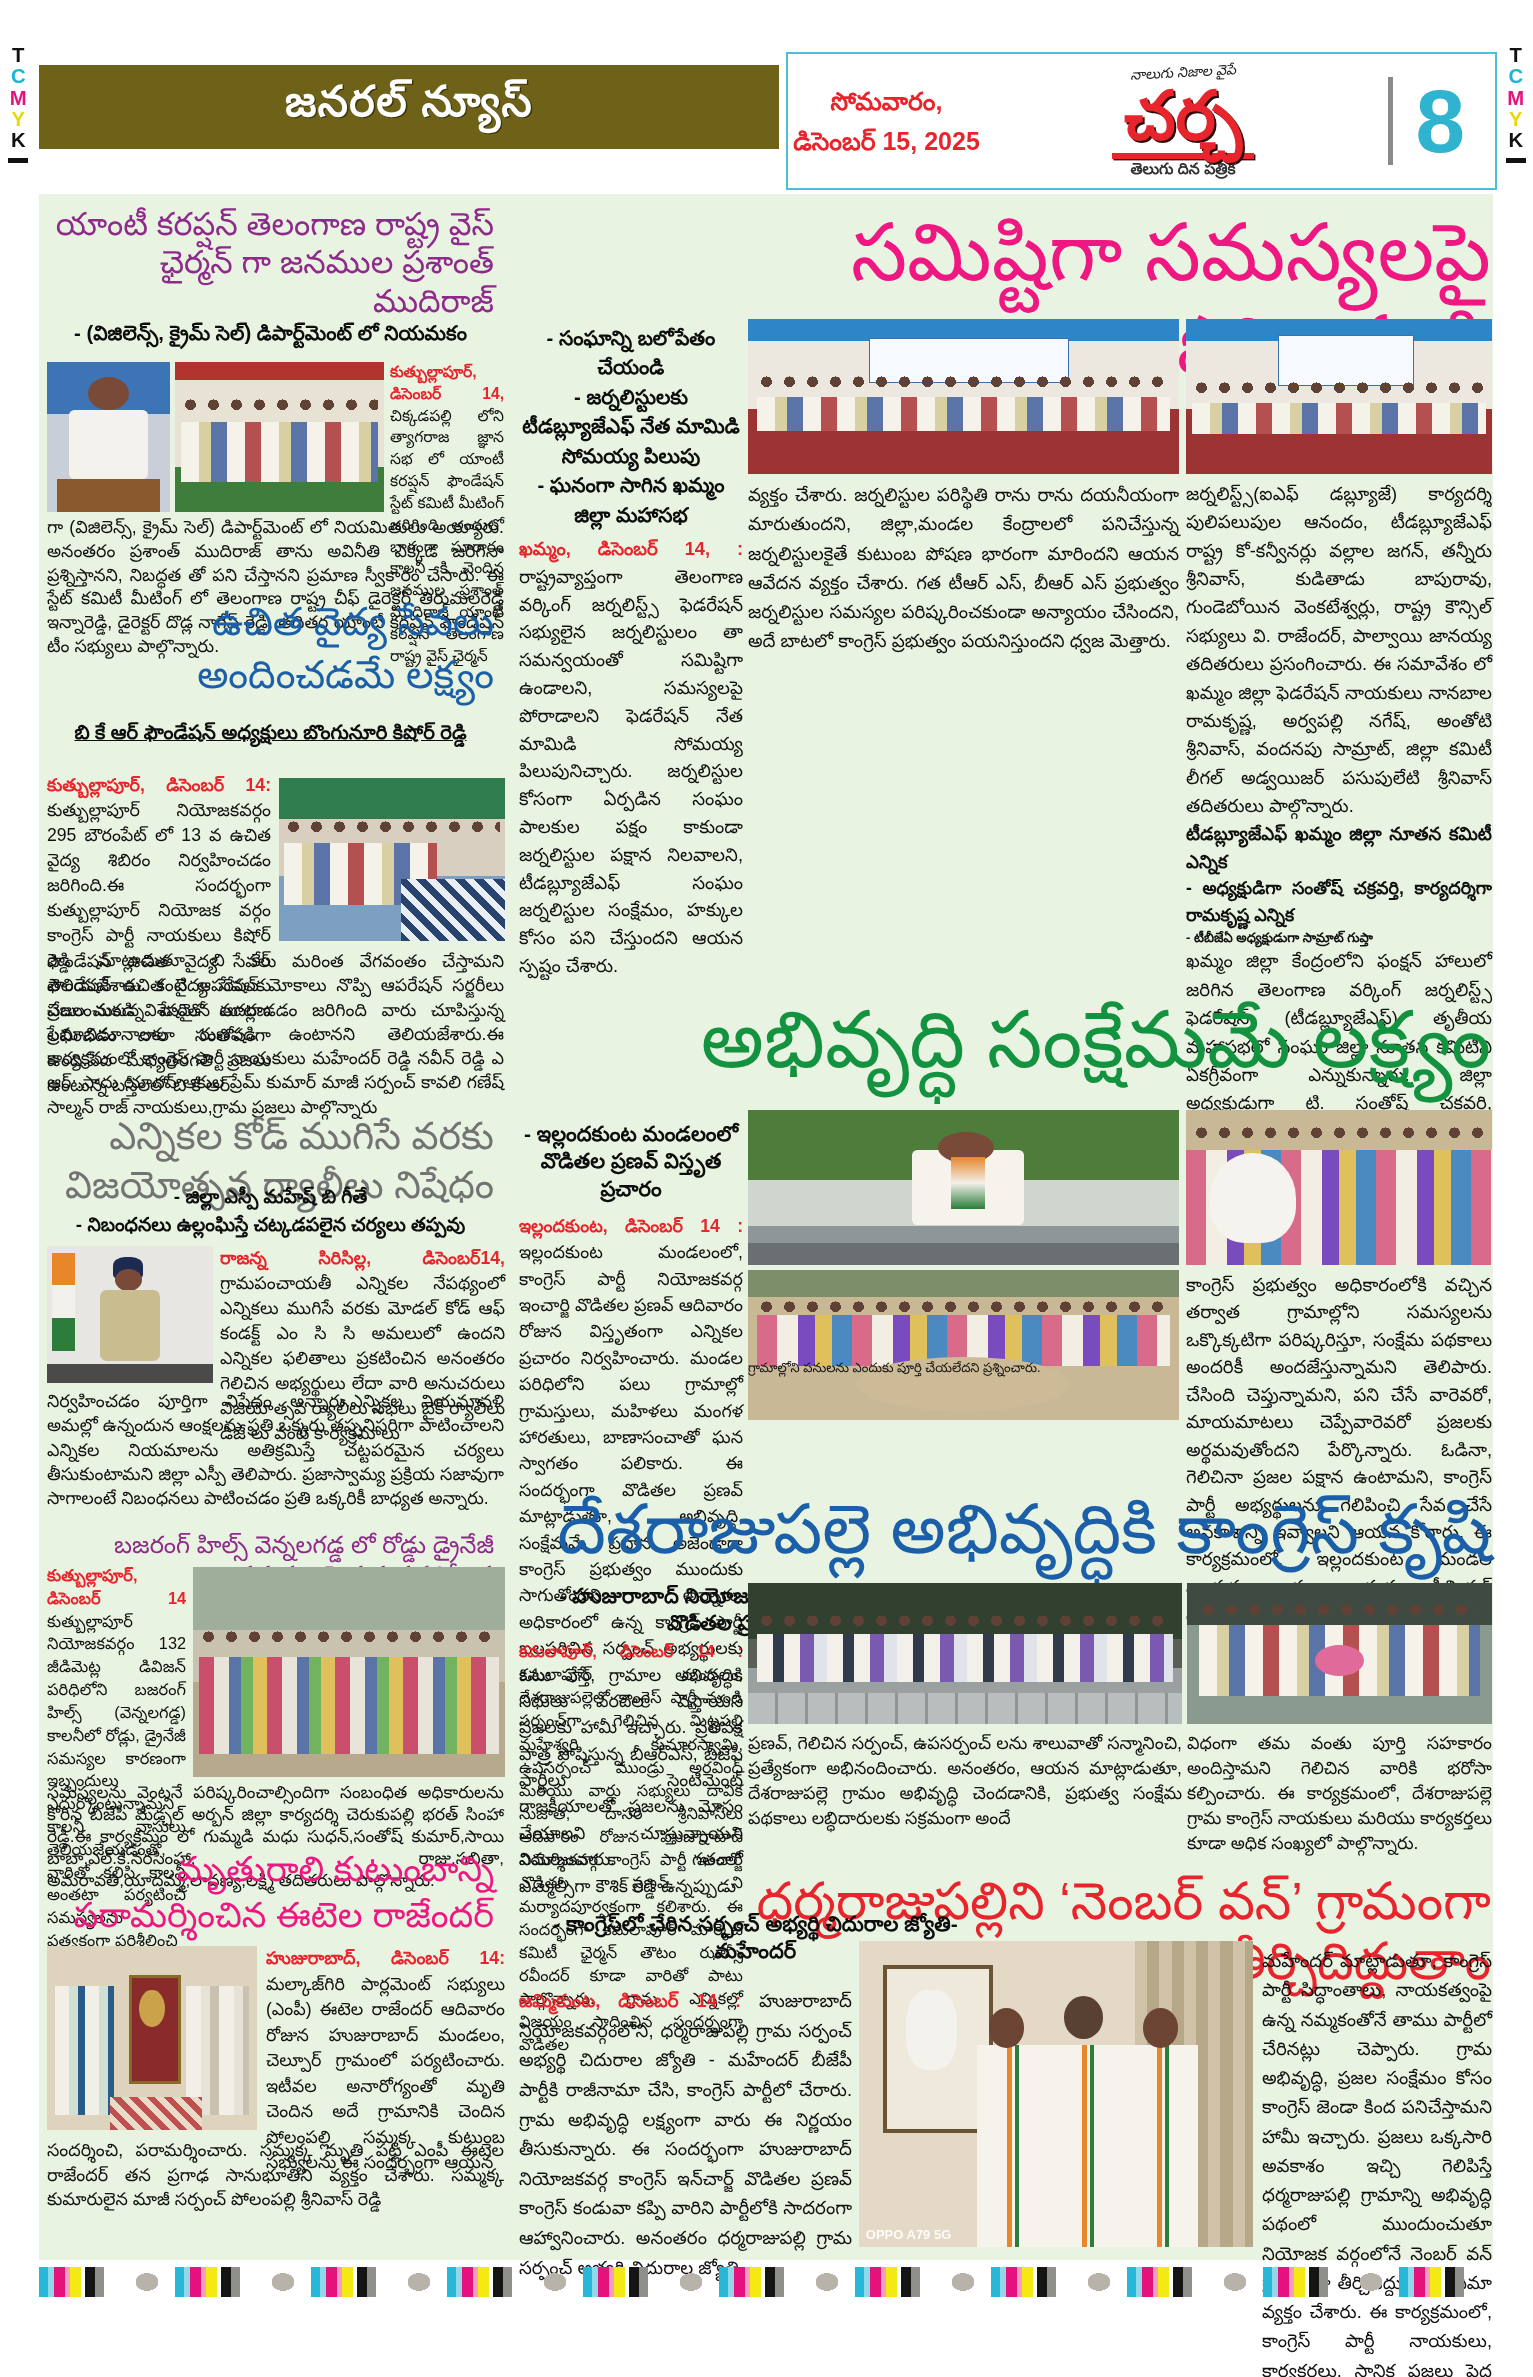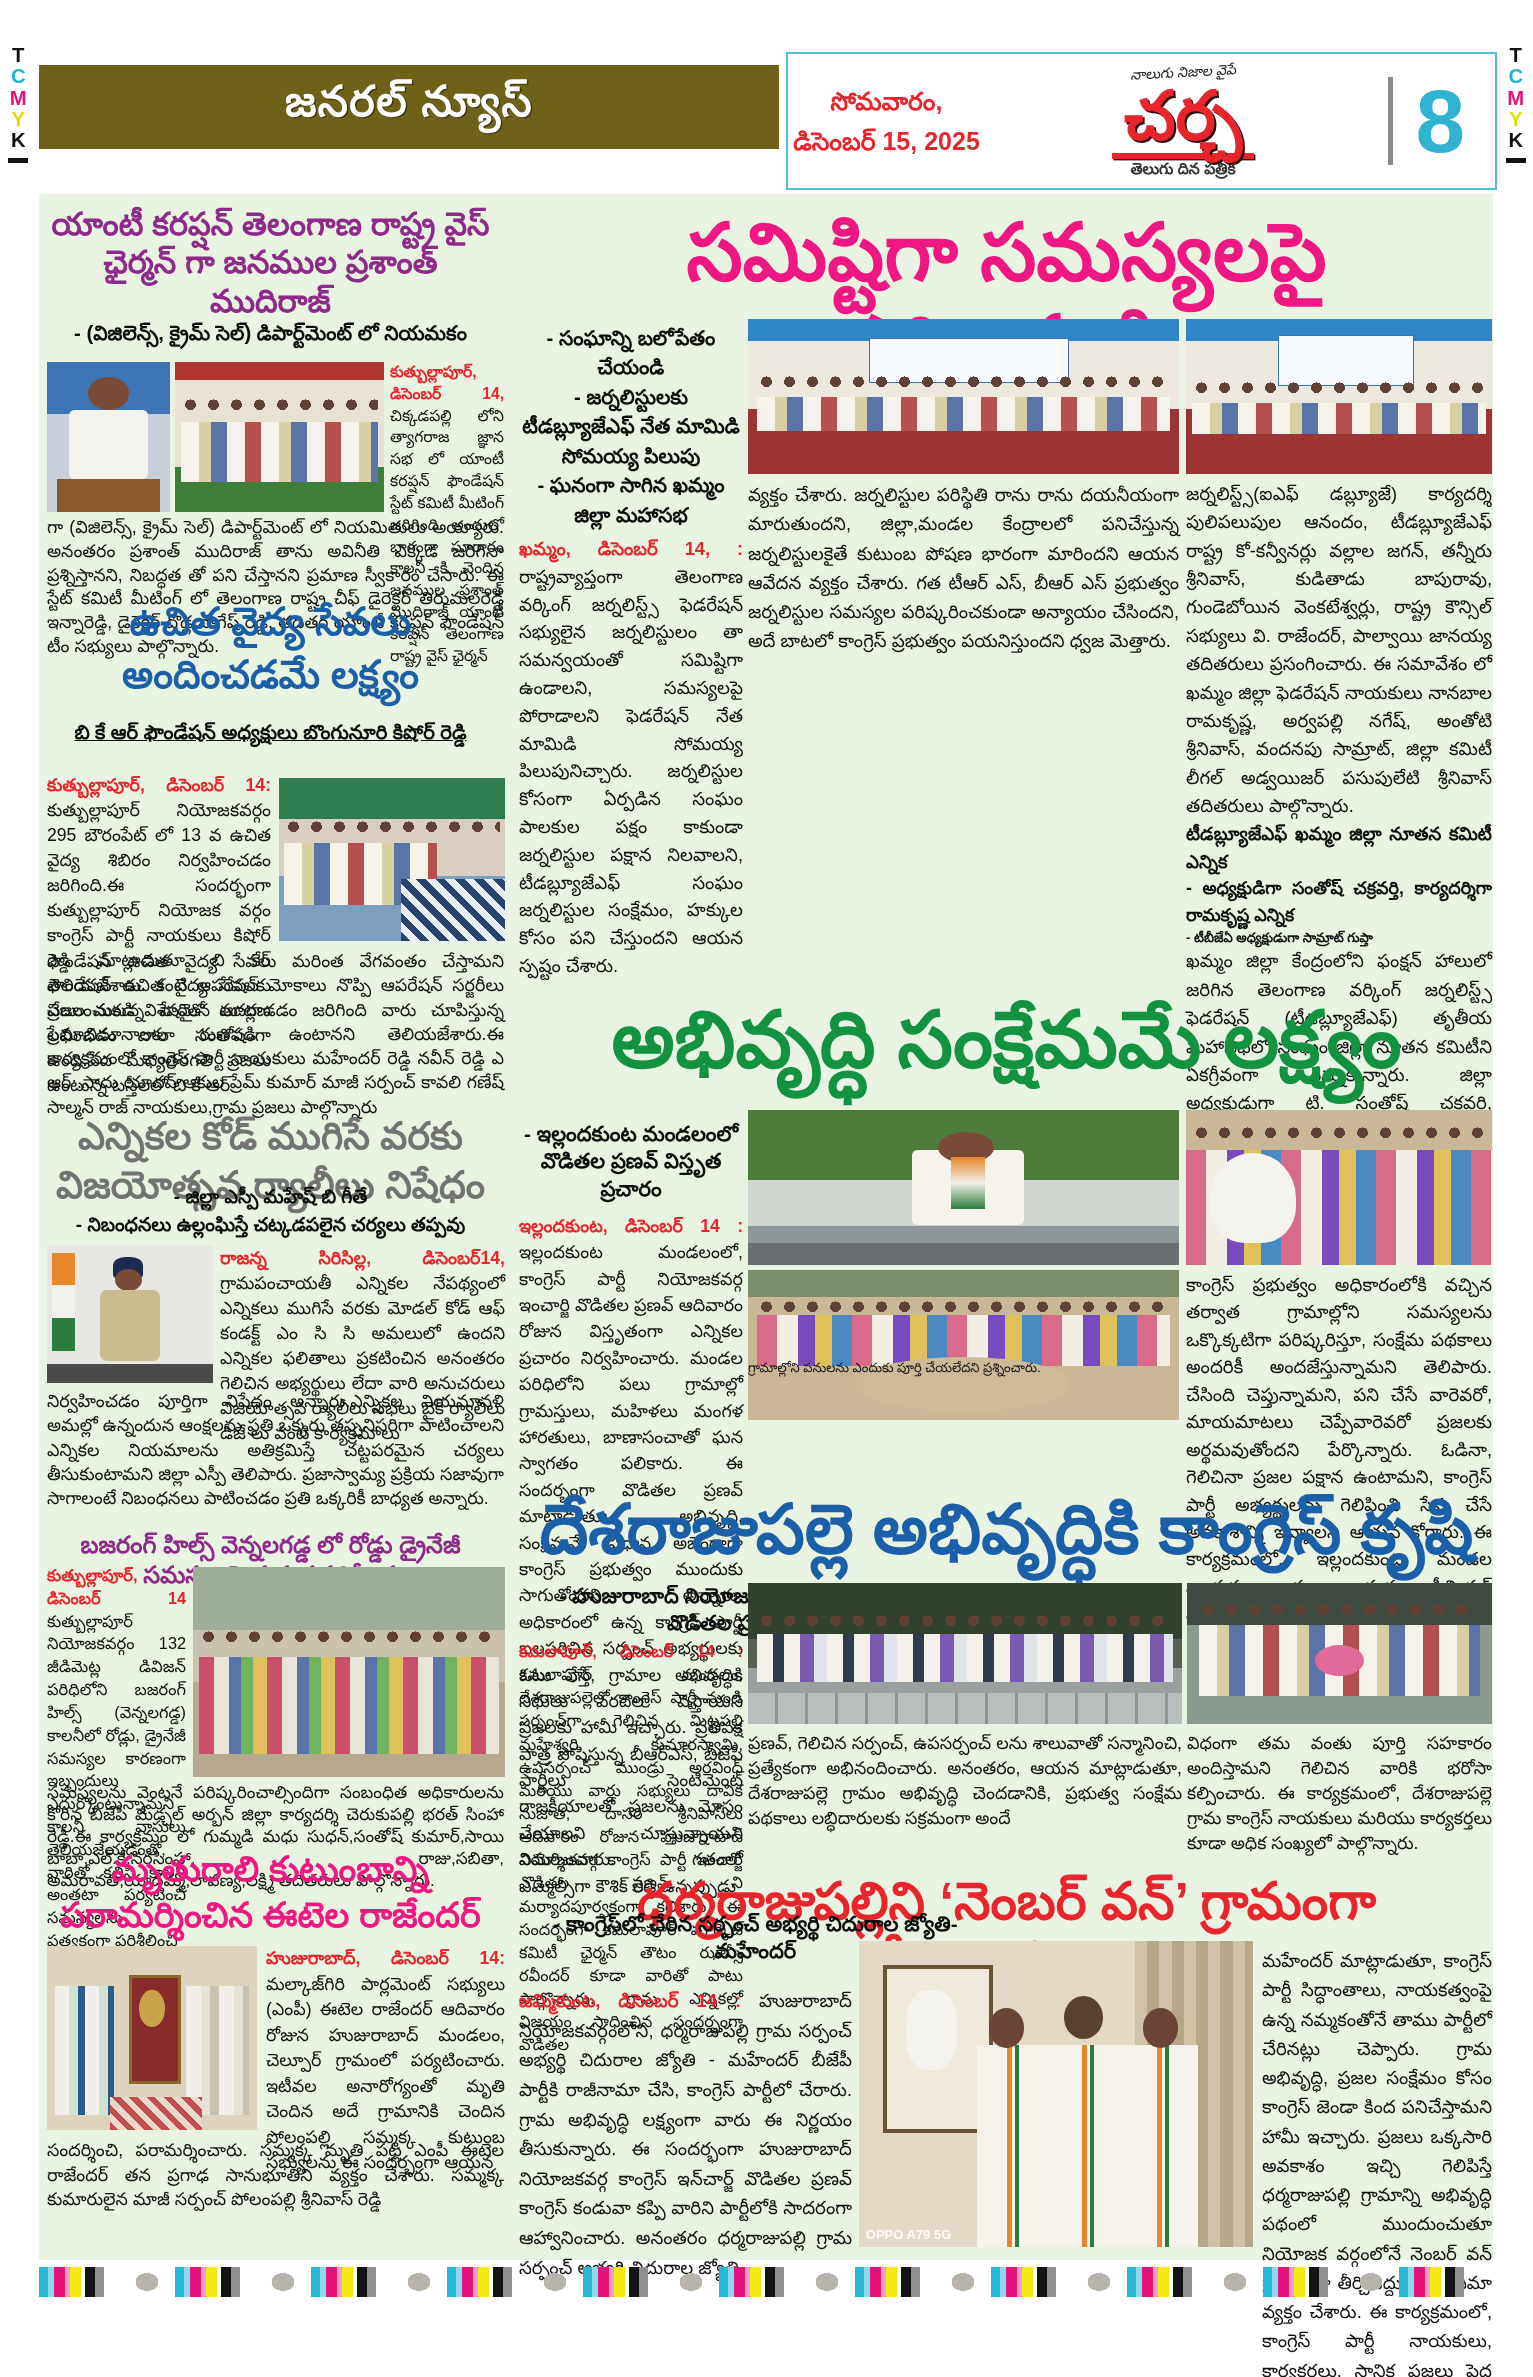--- a/index.html
+++ b/index.html
@@ -20,21 +20,21 @@
   .hlogo .bar{display:block;width:142px;height:6.1px;background:#e8252c;margin:4.1px auto 2.7px auto;box-shadow:1.4px 1.4px 0 #2a0a0a;}
   .hlogo .subt{font-size:15.6px;color:#333;font-weight:bold;display:block;}
   .hdiv{width:4.7px;height:88px;background:#8a8a8a;margin:0 23px 0 6.8px;}
   .hnum{font-size:89px;color:#2fb3cf;font-weight:bold;padding-right:30px;line-height:1;}
   
   .reg{position:absolute;top:45px;width:23px;text-align:center;font-weight:bold;font-size:20.3px;line-height:1.05;}
   .reg i{display:block;font-style:normal;}
   .reg .bar{display:block;width:20.3px;height:4.7px;background:#111;margin:6.8px auto 0 auto;}
   
   .abs{position:absolute;}
-  .hl{position:absolute;font-weight:bold;text-align:center;line-height:1.2;}
+  .hl{position:absolute;font-weight:normal;text-align:right;line-height:1.2;}
   .sub{position:absolute;font-weight:bold;text-align:center;color:#0d0d0d;line-height:1.3;}
   .body{position:absolute;font-size:18.3px;line-height:1.5;text-align:justify;color:#101010;}
   .body.small{font-size:15.6px;line-height:1.4;}
   .dl{font-weight:bold;color:#e8252c;}
   .bullets{font-weight:bold;font-size:20.3px;text-align:center;line-height:1.45;color:#0d0d0d;}
   .colsub{font-weight:bold;}
   
   .ph{position:absolute;overflow:hidden;background:#d8d2c2;}
   .ph i{position:absolute;display:block;}
   .heads{background-image:radial-gradient(circle 5.4px at 9.5px 6.8px,#5f4136 98%,rgba(0,0,0,0) 100%);

